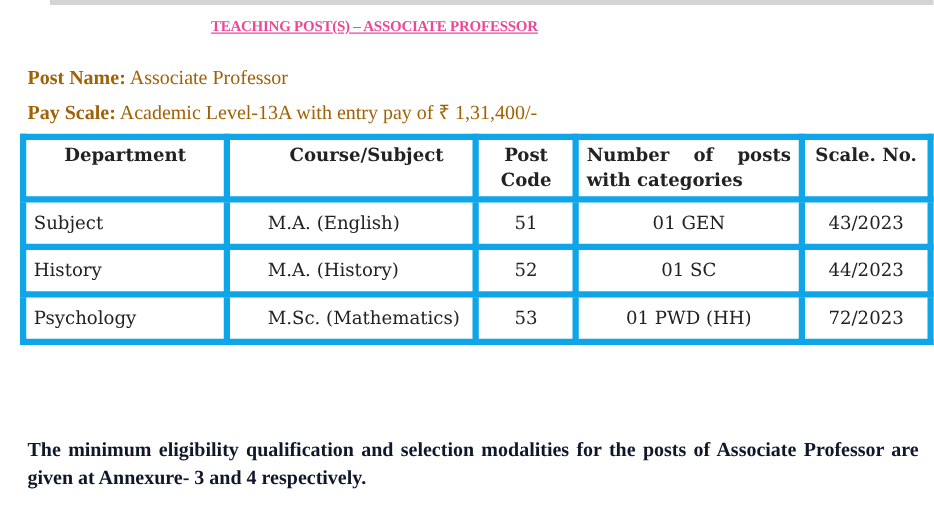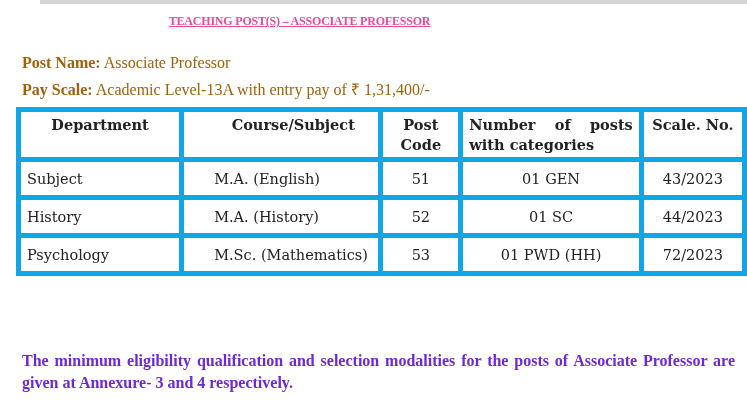--- a/index.html
+++ b/index.html
@@ -20,21 +20,21 @@
   .c2 { width:166px; text-align:left;padding-left:30px; }
   .c3 { width:68px; text-align:center; }
   .c4 { width:181px; text-align:center; }
   .c5 { width:92px; text-align:center; }
   th.c1 { text-align:center; }
   th.c2 { text-align:center; }
   th.c4 { text-align:justify; text-align-last:left; }
   tbody td { height:33px; }
   td .two { line-height:15px; display:block; }
   .note { position:absolute; left:22px; top:350px; width:713px;
-    font-family:"Liberation Serif", serif; font-weight:bold; font-size:16px; color:#6d28d9;
+    font-family:"Liberation Serif", serif; font-weight:bold; font-size:16px; color:#0f172a;
     text-align:justify; line-height:22px; }
 </style>
 </head>
 <body>
 
 <div class="topbar"></div>
 
 <div class="title"><span>TEACHING POST(S) – ASSOCIATE PROFESSOR</span></div>
 
 <div class="info info1">

